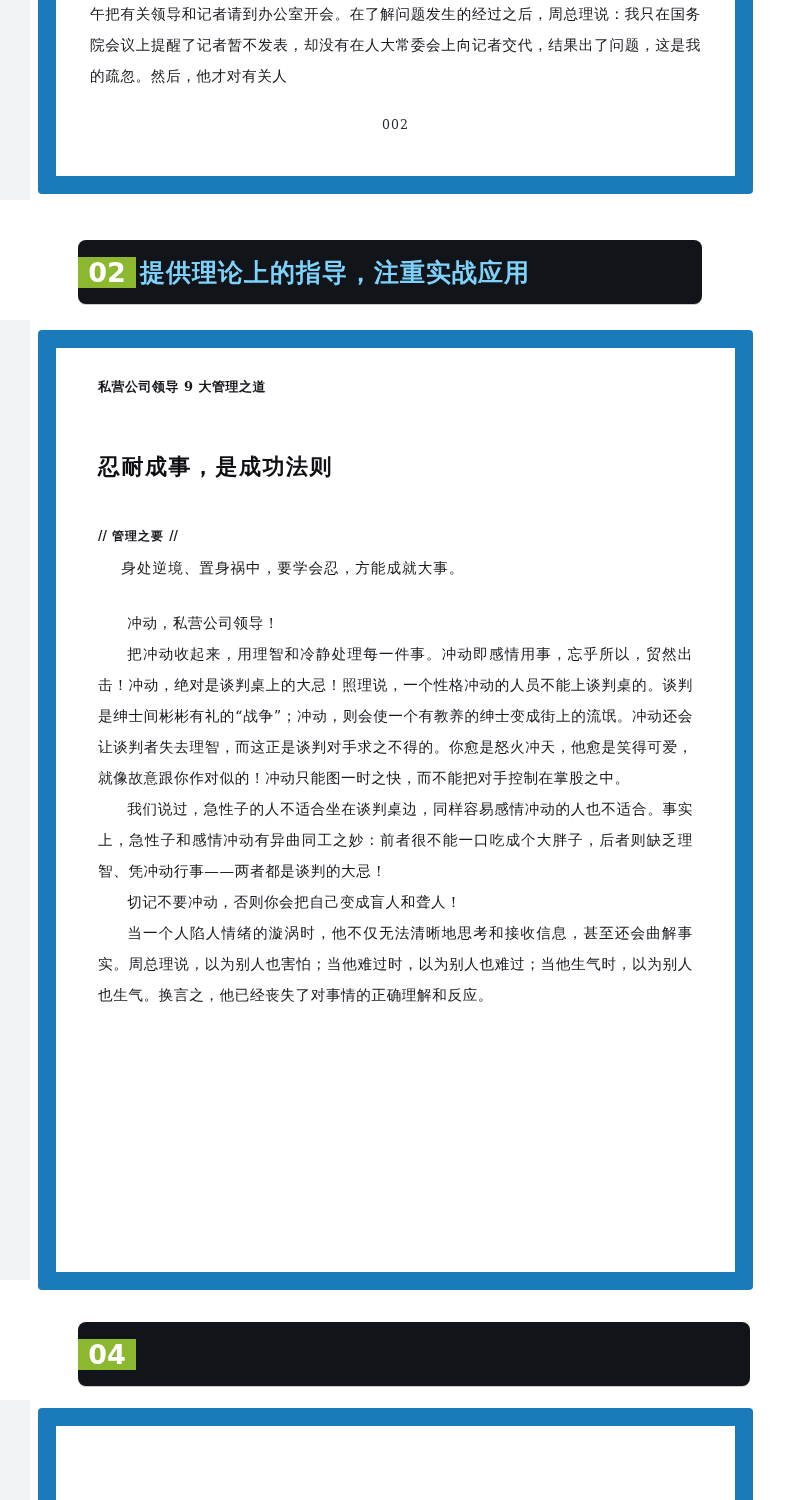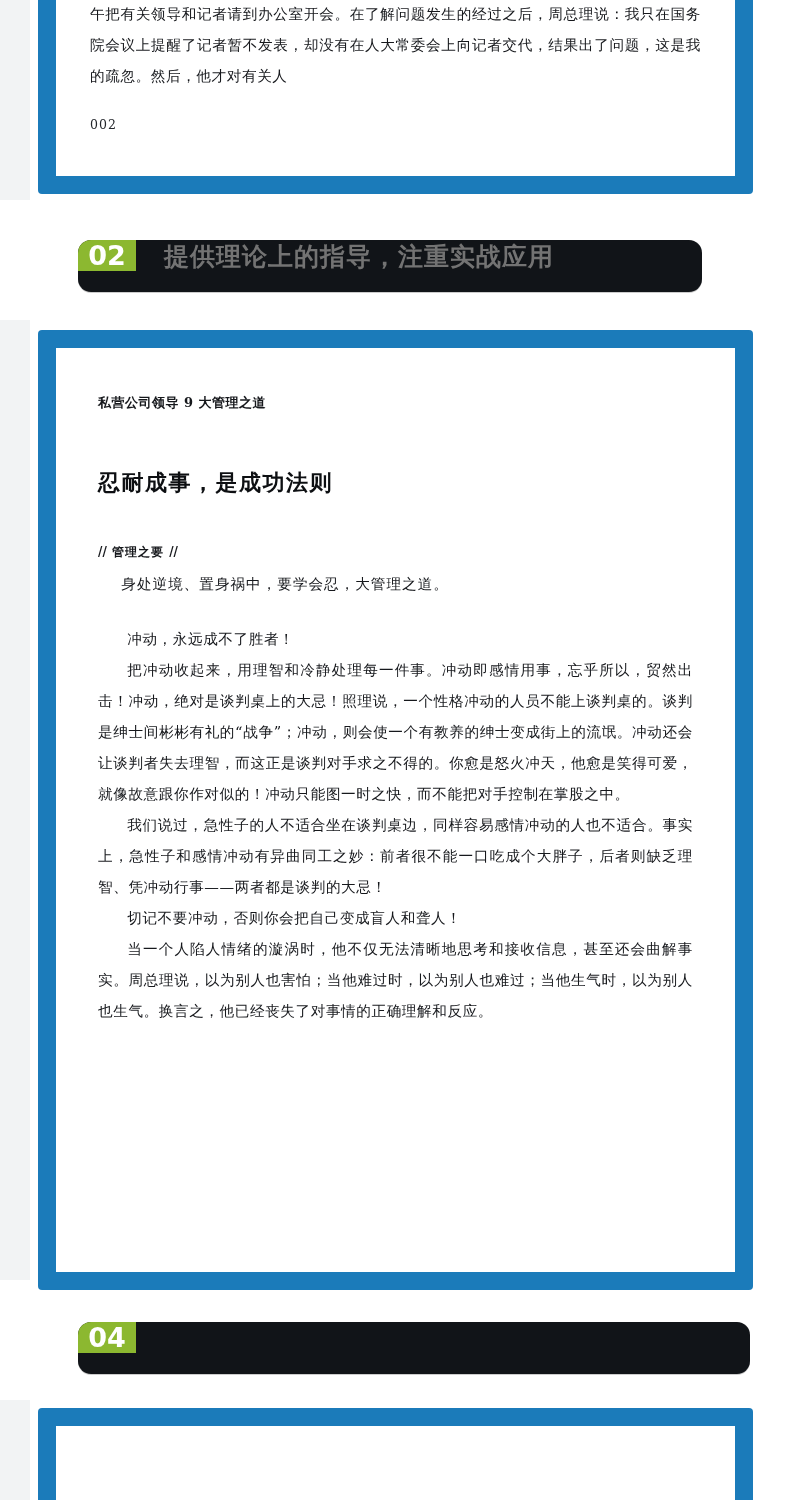--- a/index.html
+++ b/index.html
@@ -45,21 +45,21 @@
     text-align: justify;
     letter-spacing: 0.6px;
   }
   .bk-text p {
     margin: 0;
   }
   .bk-indent {
     text-indent: 2em;
   }
   .folio {
-    text-align: left;
+    text-align: center;
     font-family: "DejaVu Serif", "Liberation Serif", serif;
     font-size: 12.5px;
     color: #23262b;
     letter-spacing: 1px;
     margin-top: 26px;
   }
 
   .running-head {
     font-family: "DejaVu Serif", "Liberation Serif", serif;
     font-weight: bold;
@@ -97,48 +97,48 @@
     text-indent: 1.6em;
     margin-top: 8px;
   }
   .body-block {
     margin-top: 24px;
   }
 
   
   .banner {
     position: absolute;
-    height: 52px;
+    height: 64px;
     background: #111418;
-    border-radius: 13px;
+    border-radius: 8px;
     display: flex;
-    align-items: flex-start;
+    align-items: center;
     overflow: hidden;
     box-shadow: 0 1px 0 rgba(0,0,0,0.2);
   }
   .banner-num {
     background: #8cb830;
     color: #ffffff;
     font-family: "DejaVu Sans", "Liberation Sans", sans-serif;
     font-weight: bold;
     font-size: 27px;
     display: flex;
     align-items: center;
     justify-content: center;
     width: 58px;
     letter-spacing: 0px;
   }
   .banner-text {
-    color: #737373;
+    color: #7dd3fc;
     font-family: "DejaVu Sans", "Liberation Sans", sans-serif;
     font-weight: bold;
     font-size: 25px;
     display: flex;
     align-items: center;
-    padding: 0 18px 0 28px;
+    padding: 0 18px 0 4px;
     letter-spacing: 1px;
     white-space: nowrap;
   }
 
   
   .edge-strip {
     position: absolute;
     left: 0;
     width: 30px;
     background: #f2f3f4;
@@ -159,36 +159,36 @@
     <div class="folio">002</div>
   </div>
 </div>
 
 <div class="banner" style="left:78px; top:240px; width:624px;">
   <div class="banner-num">02</div>
   <div class="banner-text">提供理论上的指导，注重实战应用</div>
 </div>
 
 <div class="page-card" style="left:38px; top:330px; width:715px; height:960px;">
-  <div class="page-inner" style="padding:46px 42px 18px 42px;">
+  <div class="page-inner" style="padding:30px 42px 18px 42px;">
 
     <div class="running-head">私营公司领导 9 大管理之道</div>
 
     <div class="chap-title">忍耐成事，是成功法则</div>
 
     <div class="sec-label">
       <span class="slash">//</span>
       <span>管理之要</span>
       <span class="slash">//</span>
     </div>
 
-    <div class="sec-quote">身处逆境、置身祸中，要学会忍，大管理之道。</div>
+    <div class="sec-quote">身处逆境、置身祸中，要学会忍，方能成就大事。</div>
 
     <div class="bk-text body-block">
-      <p class="bk-indent">冲动，永远成不了胜者！</p>
+      <p class="bk-indent">冲动，私营公司领导！</p>
       <p class="bk-indent">把冲动收起来，用理智和冷静处理每一件事。冲动即感情用事，忘乎所以，贸然出击！冲动，绝对是谈判桌上的大忌！照理说，一个性格冲动的人员不能上谈判桌的。谈判是绅士间彬彬有礼的“战争”；冲动，则会使一个有教养的绅士变成街上的流氓。冲动还会让谈判者失去理智，而这正是谈判对手求之不得的。你愈是怒火冲天，他愈是笑得可爱，就像故意跟你作对似的！冲动只能图一时之快，而不能把对手控制在掌股之中。</p>
       <p class="bk-indent">我们说过，急性子的人不适合坐在谈判桌边，同样容易感情冲动的人也不适合。事实上，急性子和感情冲动有异曲同工之妙：前者很不能一口吃成个大胖子，后者则缺乏理智、凭冲动行事——两者都是谈判的大忌！</p>
       <p class="bk-indent">切记不要冲动，否则你会把自己变成盲人和聋人！</p>
       <p class="bk-indent">当一个人陷人情绪的漩涡时，他不仅无法清晰地思考和接收信息，甚至还会曲解事实。周总理说，以为别人也害怕；当他难过时，以为别人也难过；当他生气时，以为别人也生气。换言之，他已经丧失了对事情的正确理解和反应。</p>
     </div>
 
   </div>
 </div>
 
 <div class="banner" style="left:78px; top:1322px; width:672px;">

